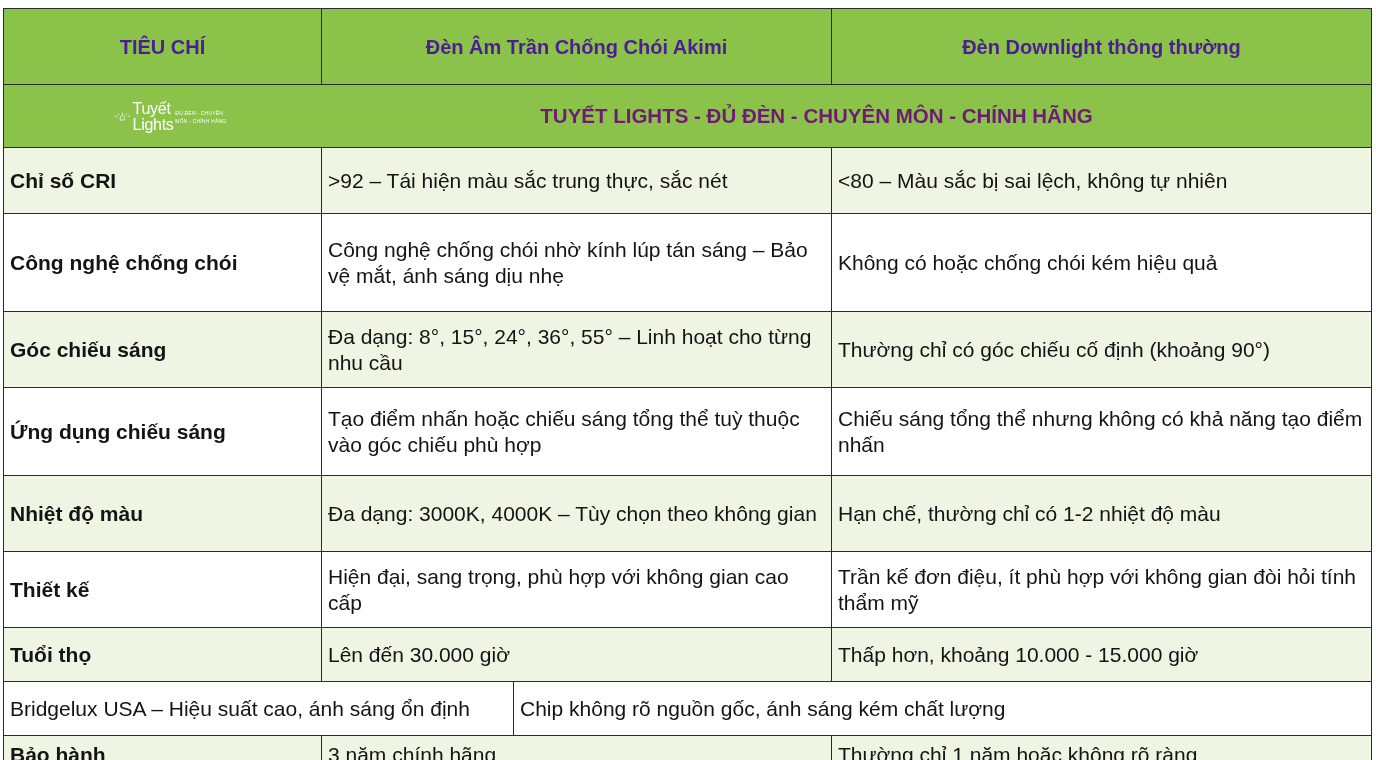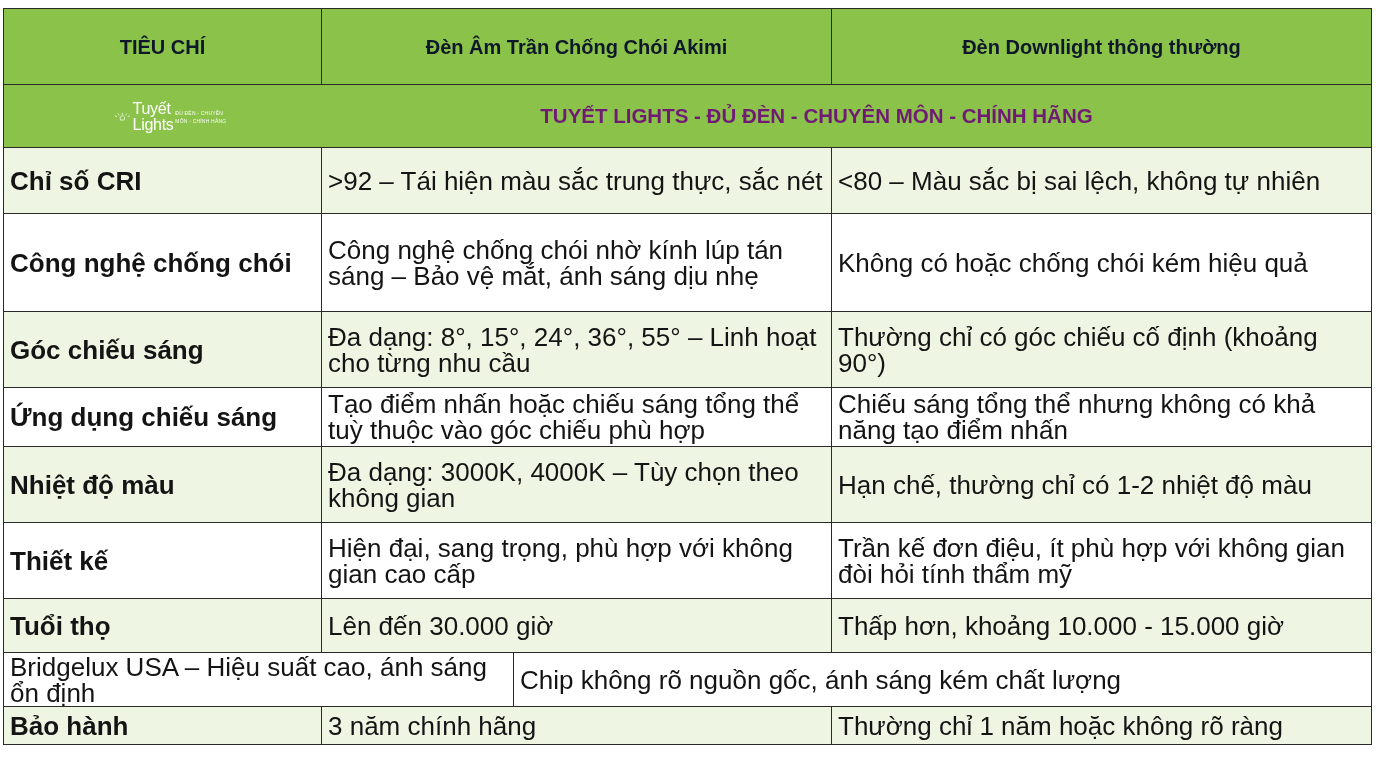--- a/index.html
+++ b/index.html
@@ -14,27 +14,27 @@
       width: 1369px;
       border: 1.5px solid #2a2a2a;
       box-sizing: border-box;
     }
     .row { display: flex; border-bottom: 1.5px solid #2a2a2a; box-sizing: border-box; }
     .row:last-child { border-bottom: none; }
     .cell {
       box-sizing: border-box;
       display: flex; align-items: center;
       padding: 0 6px;
-      font-size: 26px; line-height: 26px;
+      font-size: 21px; line-height: 26px;
     }
     .c1 { width: 318px; border-right: 1.5px solid #2a2a2a; font-weight: bold; }
     .c2 { width: 510px; border-right: 1.5px solid #2a2a2a; }
     .c3 { flex: 1; }
     .head { background: #8bc34a; height: 76px; }
-    .head .cell { justify-content: center; font-weight: bold; font-size: 20px; color: #0f172a; }
+    .head .cell { justify-content: center; font-weight: bold; font-size: 20px; color: #4c1d95; }
     .banner { background: #8bc34a; height: 63px; position: relative; }
     .banner-logo {
       position: absolute; left: 108px; top: 0; width: 115px; height: 63px;
       display: flex; flex-direction: row; align-items: center; justify-content: center;
       color: #ffffff;
     }
     .logo-bulb { height: 14px; display: block; }
     .logo-word { font-size: 16px; line-height: 16px; letter-spacing: -0.3px; }
     .logo-tag { font-size: 5px; line-height: 8px; letter-spacing: 0.2px; opacity: 0.95; }
     .banner-text {
@@ -86,21 +86,21 @@
     <div class="cell c2">Công nghệ chống chói nhờ kính lúp tán sáng  – Bảo vệ mắt, ánh sáng dịu nhẹ</div>
     <div class="cell c3">Không có hoặc chống chói kém hiệu quả</div>
   </div>
 
   <div class="row tint" style="height:76px">
     <div class="cell c1">Góc chiếu sáng</div>
     <div class="cell c2">Đa dạng: 8°, 15°, 24°, 36°, 55° – Linh hoạt cho từng nhu cầu</div>
     <div class="cell c3">Thường chỉ có góc chiếu cố định (khoảng 90°)</div>
   </div>
 
-  <div class="row plain" style="height:59px">
+  <div class="row plain" style="height:88px">
     <div class="cell c1">Ứng dụng chiếu sáng</div>
     <div class="cell c2">Tạo điểm nhấn hoặc chiếu sáng tổng thể tuỳ thuộc vào góc chiếu phù hợp</div>
     <div class="cell c3">Chiếu sáng tổng thể nhưng không có khả năng tạo điểm nhấn</div>
   </div>
 
   <div class="row tint" style="height:76px">
     <div class="cell c1">Nhiệt độ màu</div>
     <div class="cell c2">Đa dạng: 3000K, 4000K – Tùy chọn theo không gian</div>
     <div class="cell c3">Hạn chế, thường chỉ có 1-2 nhiệt độ màu</div>
   </div>

